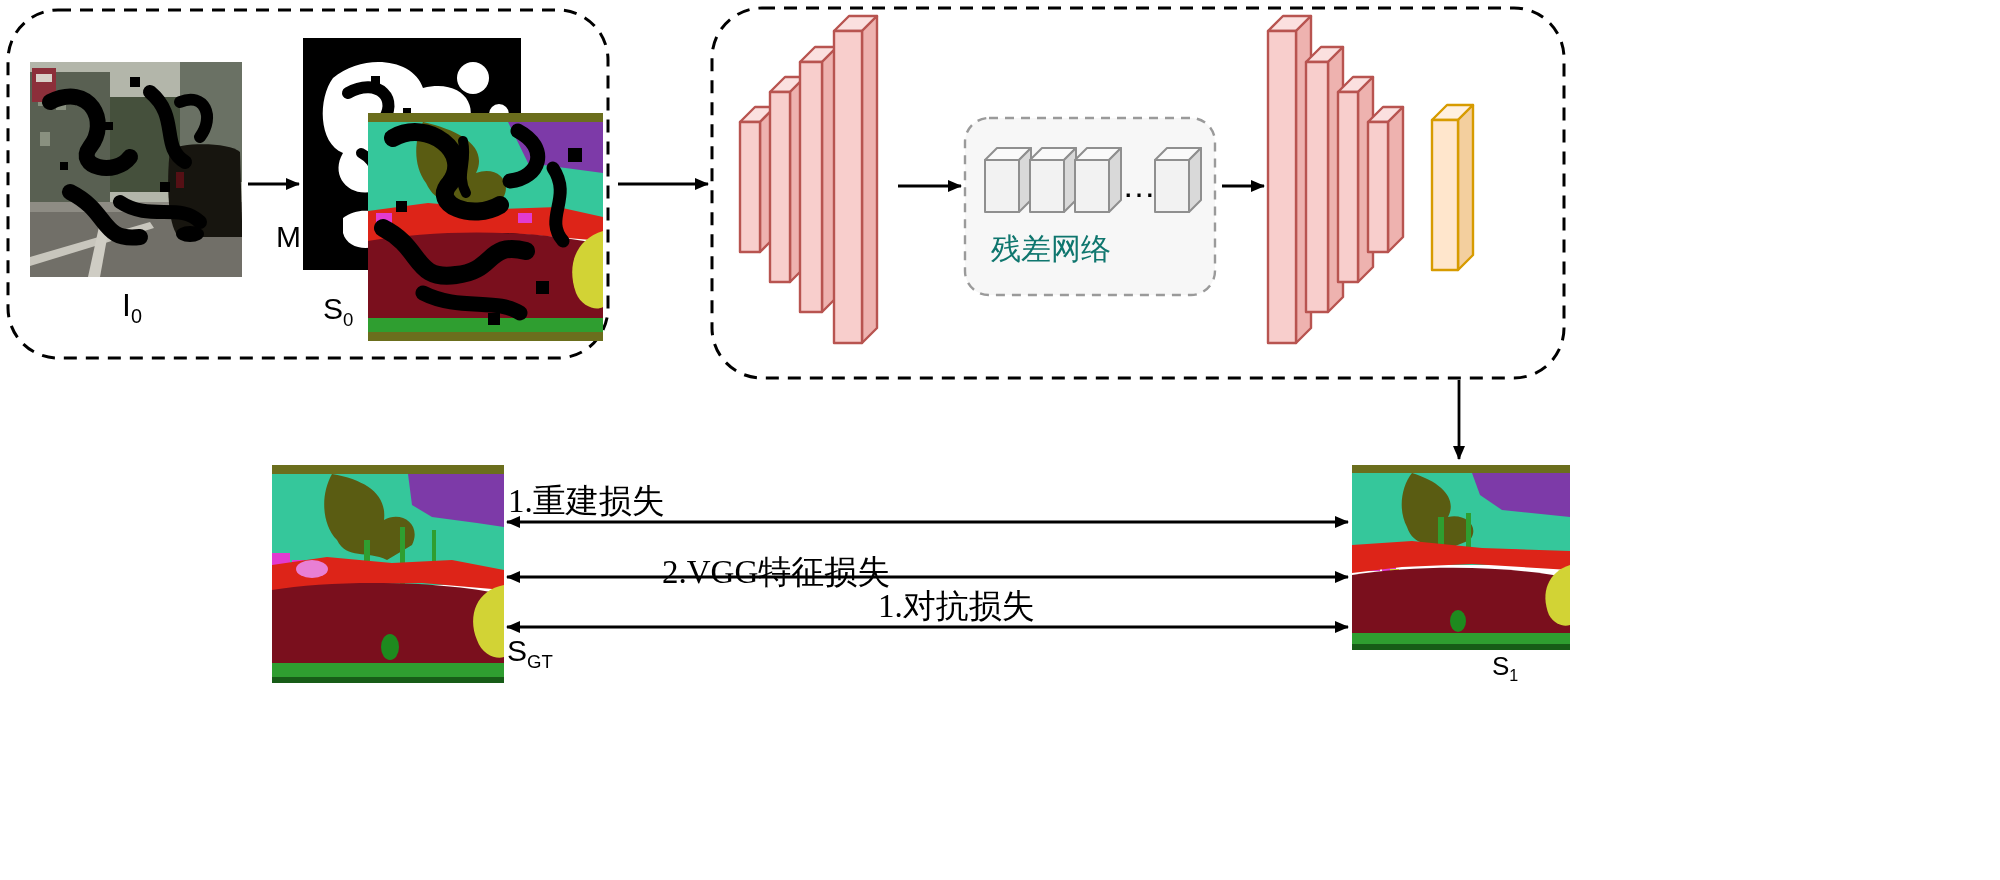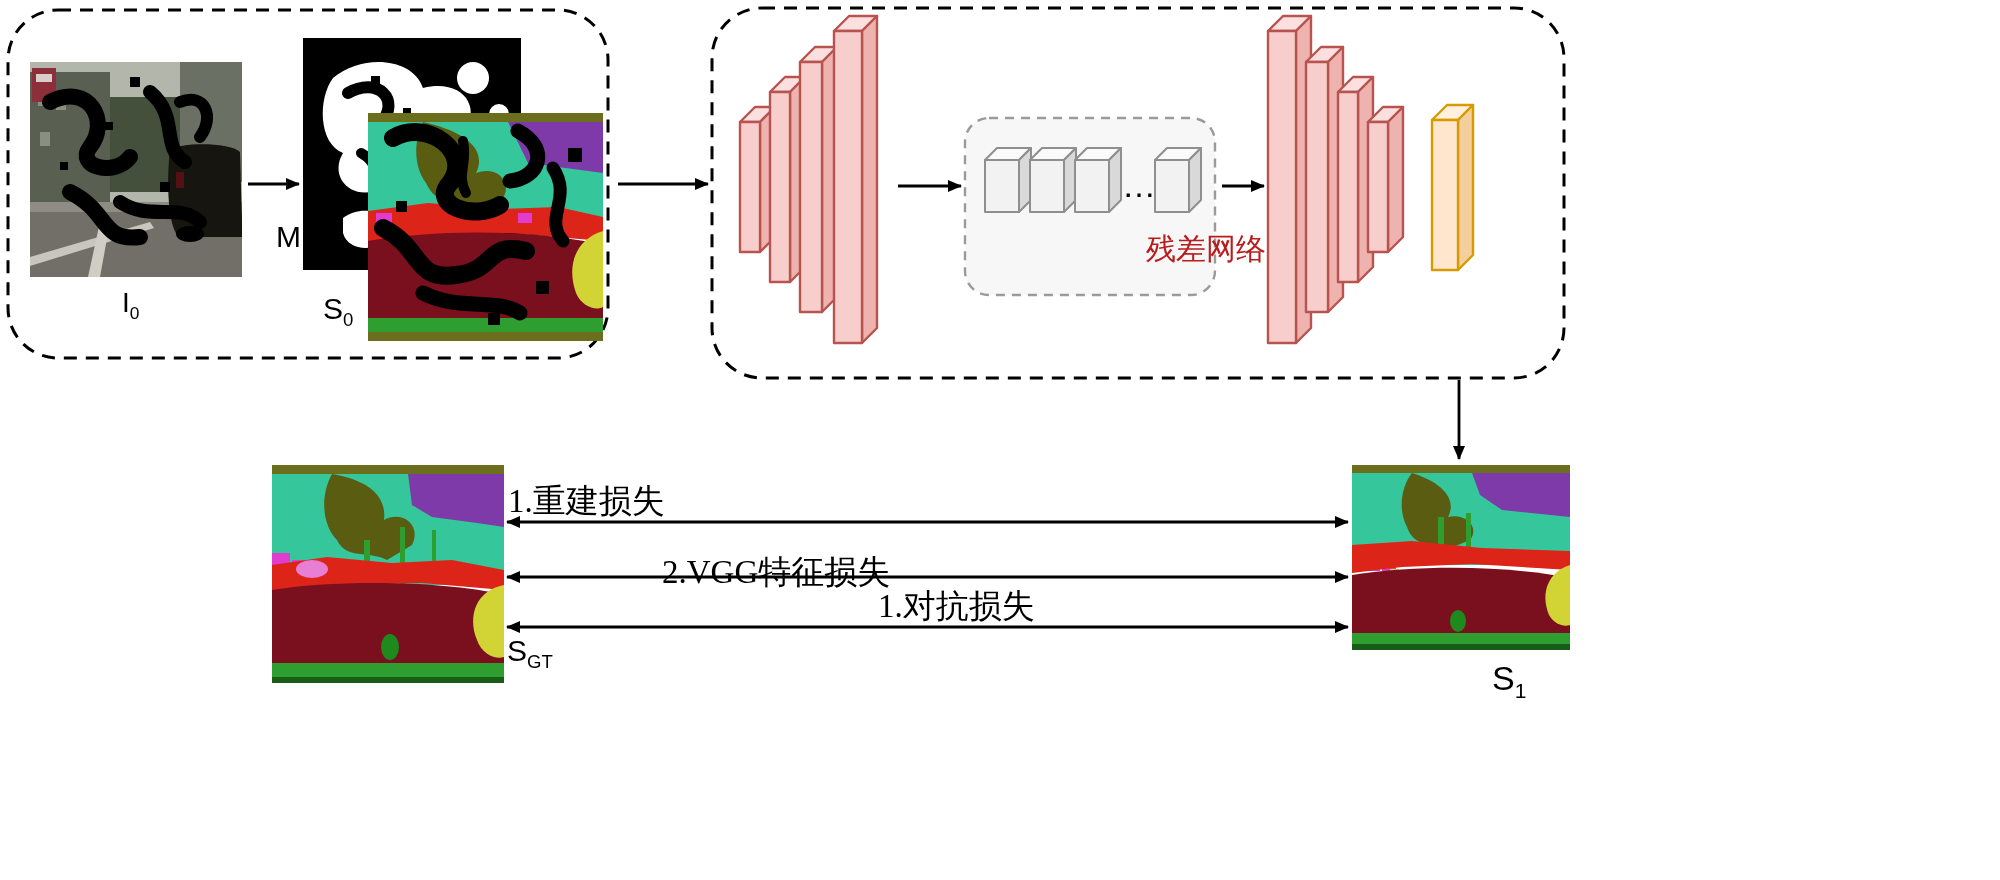--- a/index.html
+++ b/index.html
@@ -1,24 +1,24 @@
 <!DOCTYPE html>
 <html><head>
 <meta charset="utf-8">
 <style>
   html,body{margin:0;padding:0;background:#fff;}
   .canvas{
     position:relative;width:2000px;height:880px;background:#fff;
     font-family:"Liberation Sans","DejaVu Sans",sans-serif;color:#000;overflow:hidden;
   }
   .layer{position:absolute;left:0;top:0;}
-  .lbl{position:absolute;font-size:28px;line-height:1.1;color:#000;white-space:nowrap;}
+  .lbl{position:absolute;font-size:32px;line-height:1.1;color:#000;white-space:nowrap;}
   .lbl sub{font-size:0.62em;}
   .loss-lbl{position:absolute;font-size:33px;color:#000;white-space:nowrap;font-family:Liberation Serif, serif;}
-  .residual-lbl{position:absolute;left:1016px;top:229px;width:250px;text-align:right;font-size:30px;color:#b91c1c;}
+  .residual-lbl{position:absolute;left:926px;top:229px;width:250px;text-align:center;font-size:30px;color:#0f766e;}
   .residual-dots{position:absolute;left:1122px;top:166px;font-size:34px;color:#000;letter-spacing:2px;}
   
   .enc-front{fill:#f8cecc;stroke:#b85450;stroke-width:2.4;stroke-linejoin:round;}
   .enc-top{fill:#fbe0df;stroke:#b85450;stroke-width:2.4;stroke-linejoin:round;}
   .enc-side{fill:#eeb2af;stroke:#b85450;stroke-width:2.4;stroke-linejoin:round;}
   .out-front{fill:#ffe6cc;stroke:#d79b00;stroke-width:2.4;stroke-linejoin:round;}
   .out-top{fill:#fff0e0;stroke:#d79b00;stroke-width:2.4;stroke-linejoin:round;}
   .out-side{fill:#f3cf9e;stroke:#d79b00;stroke-width:2.4;stroke-linejoin:round;}
   .res-front{fill:#f2f2f2;stroke:#8f8f8f;stroke-width:2;stroke-linejoin:round;}
   .res-top{fill:#fafafa;stroke:#8f8f8f;stroke-width:2;stroke-linejoin:round;}
@@ -255,21 +255,21 @@
   </svg>
 
   <div class="lbl" style="left:122px;top:288px;"><span>I</span><sub>0</sub></div>
 
   <div class="lbl" style="left:276px;top:220px;font-size:30px;"><span>M</span></div>
 
   <div class="lbl" style="left:323px;top:292px;font-size:30px;"><span>S</span><sub>0</sub></div>
 
   <div class="lbl" style="left:507px;top:634px;font-size:30px;"><span>S</span><sub>GT</sub></div>
 
-  <div class="lbl" style="left:1492px;top:652px;font-size:34px;margin-top:8px;"><span>S</span><sub>1</sub></div>
+  <div class="lbl" style="left:1492px;top:652px;font-size:26px;"><span>S</span><sub>1</sub></div>
 
   <div class="residual-lbl">残差网络</div>
 
   <div class="residual-dots">…</div>
 
   <div class="loss-lbl" style="left:508px;top:479px;">1.重建损失</div>
 
   <div class="loss-lbl" style="left:662px;top:534px;margin-top:16px;">2.VGG特征损失</div>
 
   <div class="loss-lbl" style="left:878px;top:584px;">1.对抗损失</div>

